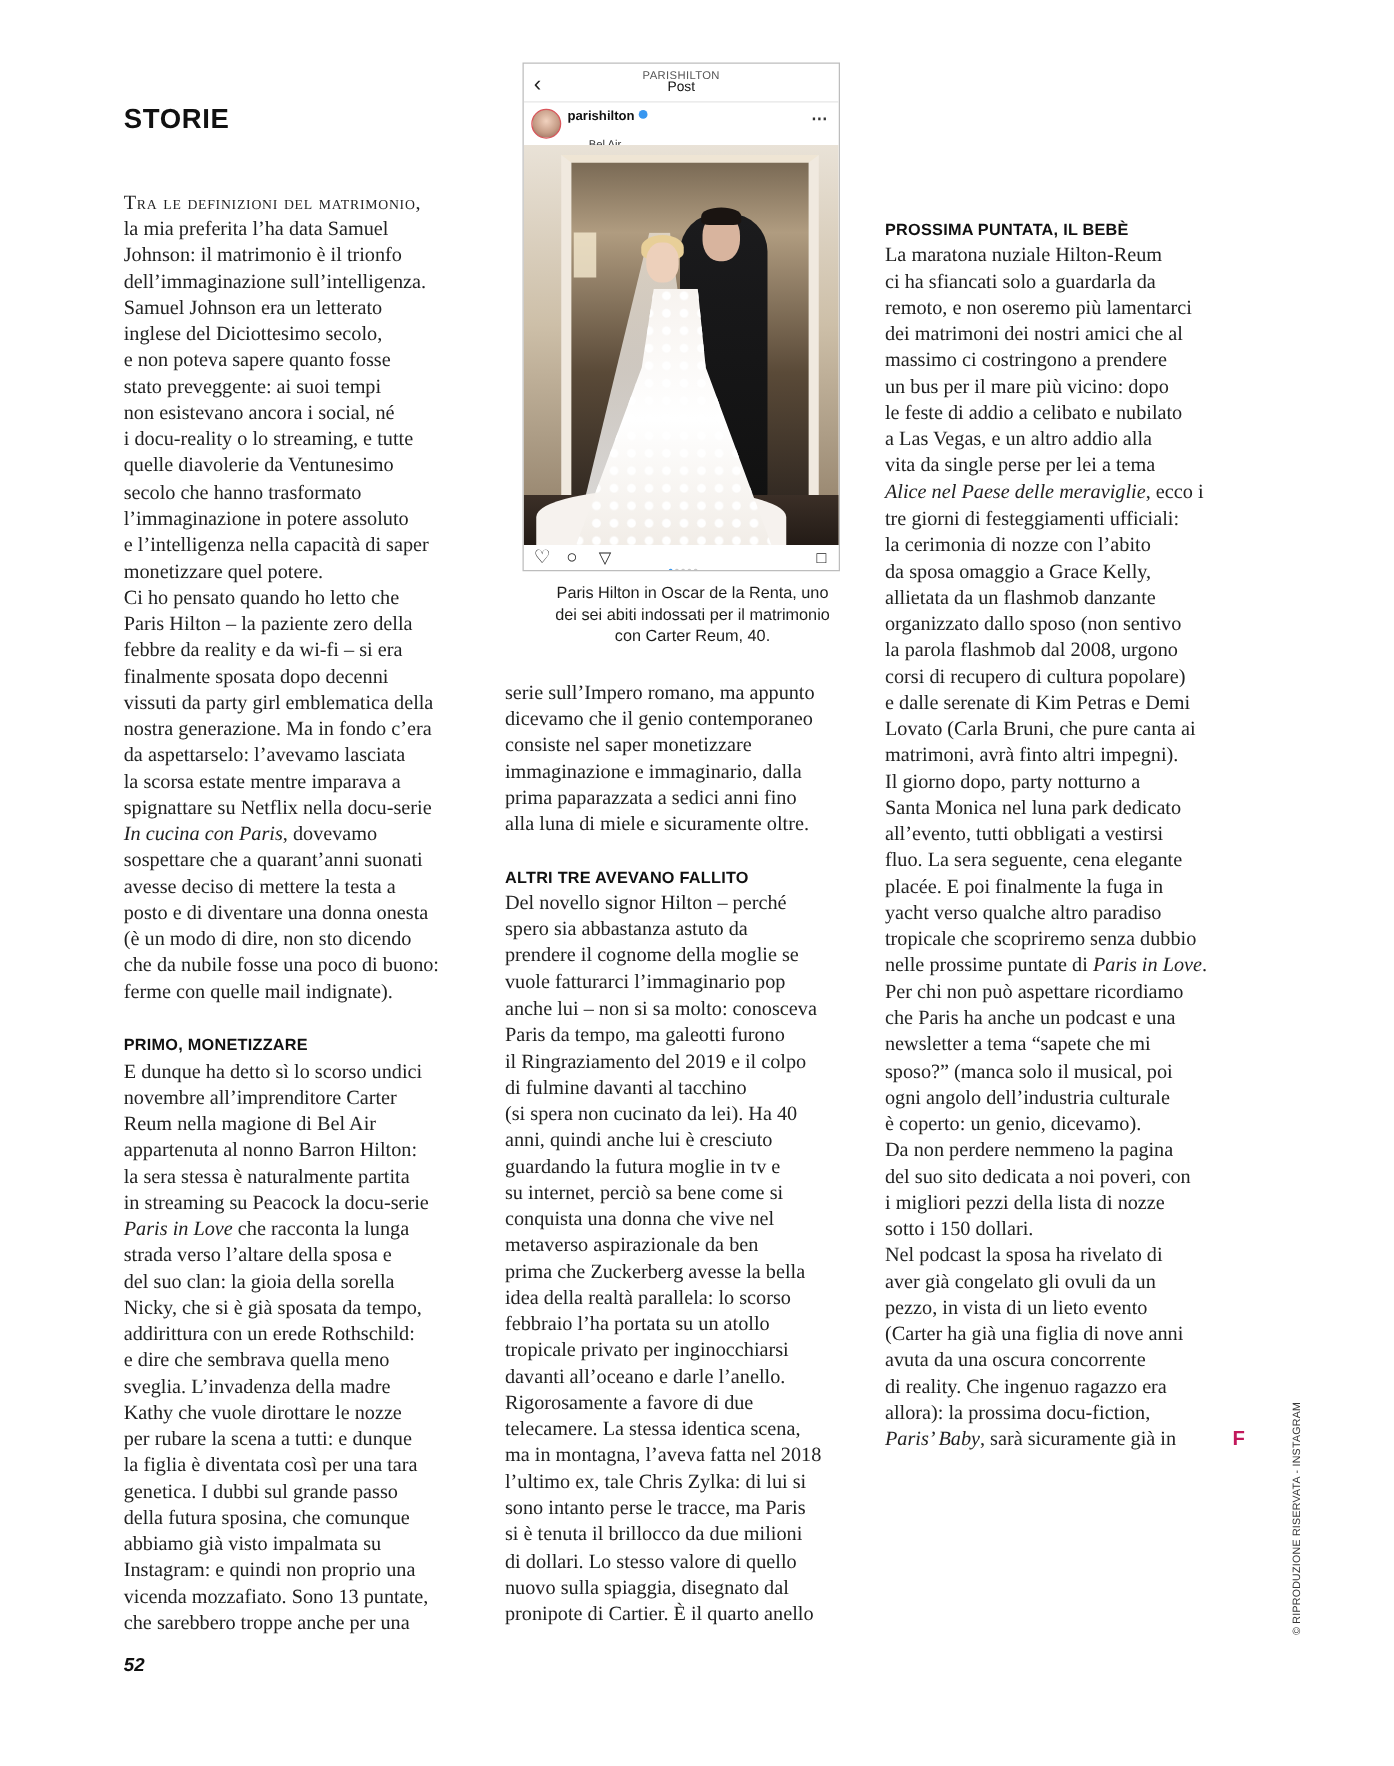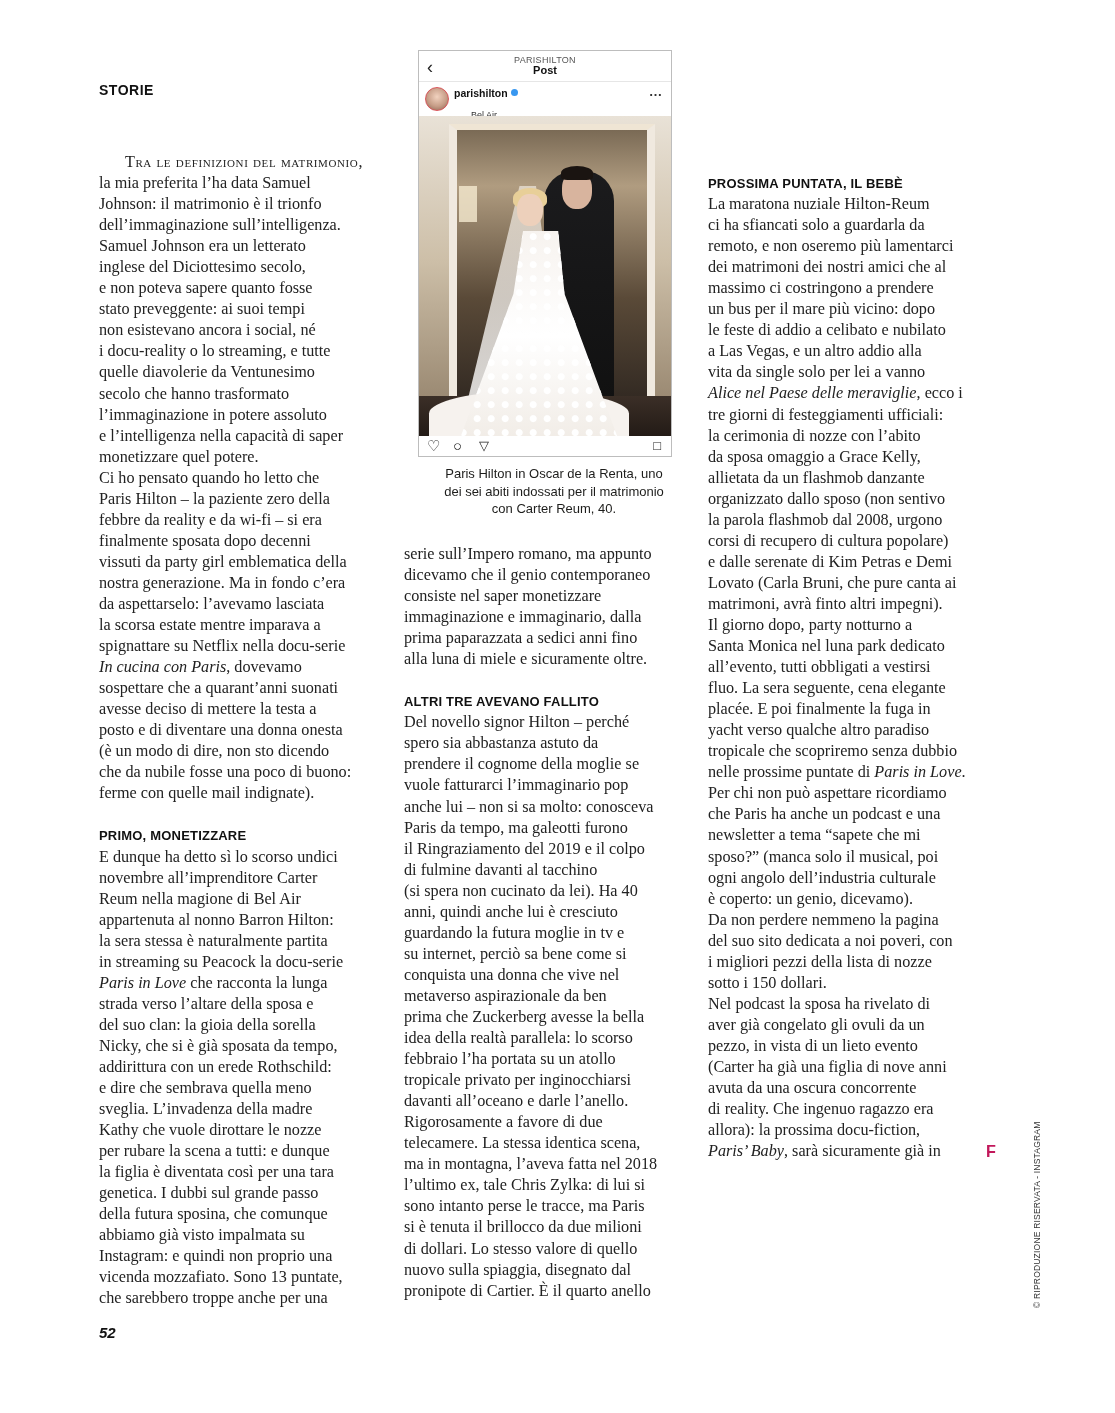--- a/index.html
+++ b/index.html
@@ -1,40 +1,40 @@
 <!DOCTYPE html>
 <html><head>
 <meta charset="utf-8">
 <style>
   html, body { margin:0; padding:0; background:#ffffff; }
   body { width:1115px; height:1413px; position:relative; overflow:hidden; color:#1d1d1b; }
   .section-title {
     position:absolute; left:99px; top:82px; font-family:"Liberation Sans", sans-serif;
-    font-weight:700; font-size:14px; letter-spacing:0.5px; color:#111;
+    font-weight:700; font-size:22px; letter-spacing:0.5px; color:#111;
   }
   .col { position:absolute; width:290px; font-family:"Liberation Serif", serif;
     font-size:16.2px; line-height:21.05px; color:#222; }
   .col .line { display:block; white-space:nowrap; }
   .col .it { font-style:italic; }
-  .col .sc { font-variant:small-caps; letter-spacing:0.6px;text-align:center; }
+  .col .sc { font-variant:small-caps; letter-spacing:0.6px; }
   .col .head { font-family:"Liberation Sans", sans-serif; font-weight:700; font-size:13px;
     letter-spacing:0.2px; color:#111; display:block; white-space:nowrap; }
   .col .gap { display:block; height:21px; }
   #col1 { left:99px; top:152px; }
   #col2 { left:404px; top:544px; }
   #col3 { left:708px; top:152px; }
   .endmark { color:#c2185b; font-family:"Liberation Sans", sans-serif; font-weight:700; }
 
   
   .ig { position:absolute; left:418px; top:50px; width:252px; height:405px; border:1px solid #bdbdbd;
     background:#fff; font-family:"Liberation Sans", sans-serif; overflow:hidden; }
   .ig-top { position:relative; height:30px; border-bottom:1px solid #e6e6e6; text-align:center; }
   .ig-back { position:absolute; left:8px; top:6px; font-size:18px; color:#222; cursor:pointer; }
   .ig-user-top { font-size:9px; color:#555; padding-top:4px; letter-spacing:0.3px; }
-  .ig-post { font-size:11px; font-weight:700; color:#111; margin-top:-1px; }
+  .ig-post { font-size:11px; font-weight:400; color:#111; margin-top:-1px; }
   .ig-head { position:relative; height:34px; }
   .ig-avatar { position:absolute; left:6px; top:5px; width:22px; height:22px; border-radius:50%;
     border:1.5px solid #d9565b; background:radial-gradient(circle at 50% 40%, #f1d2bf 0, #c79e88 55%, #8a5f4d 100%); }
   .ig-name { position:absolute; left:35px; top:5px; font-size:10.5px; font-weight:700; color:#111; }
   .ig-verified { display:inline-block; width:7px; height:7px; border-radius:50%; background:#3897f0; margin-left:3px; vertical-align:1px; }
   .ig-loc { position:absolute; left:35px; top:28px; font-size:9px; color:#333;margin-left:17px; }
   .ig-more { position:absolute; right:8px; top:5px; font-size:13px; font-weight:700; color:#333; letter-spacing:1px; cursor:pointer; }
   .ig-photo { position:absolute; left:0; top:65px; width:252px; height:320px; overflow:hidden;
     background:linear-gradient(180deg, #e9e2d7 0%, #cdbfa8 45%, #8d7b64 100%); }
   .ig-photo .door { position:absolute; left:30px; top:8px; width:190px; height:280px;
@@ -231,21 +231,21 @@
   <span class="head">PROSSIMA PUNTATA, IL BEBÈ</span>
   <div>
       <span class="line">La maratona nuziale Hilton-Reum</span>
       <span class="line">ci ha sfiancati solo a guardarla da</span>
       <span class="line">remoto, e non oseremo più lamentarci</span>
       <span class="line">dei matrimoni dei nostri amici che al</span>
       <span class="line">massimo ci costringono a prendere</span>
       <span class="line">un bus per il mare più vicino: dopo</span>
       <span class="line">le feste di addio a celibato e nubilato</span>
       <span class="line">a Las Vegas, e un altro addio alla</span>
-      <span class="line">vita da single solo per lei a vanno</span>
+      <span class="line">vita da single perse per lei a tema</span>
     </div>
   <span class="line"><span class="it">Alice nel Paese delle meraviglie</span><span>, ecco i</span></span>
   <div>
       <span class="line">tre giorni di festeggiamenti ufficiali:</span>
       <span class="line">la cerimonia di nozze con l’abito</span>
       <span class="line">da sposa omaggio a Grace Kelly,</span>
       <span class="line">allietata da un flashmob danzante</span>
       <span class="line">organizzato dallo sposo (non sentivo</span>
       <span class="line">la parola flashmob dal 2008, urgono</span>
       <span class="line">corsi di recupero di cultura popolare)</span>

